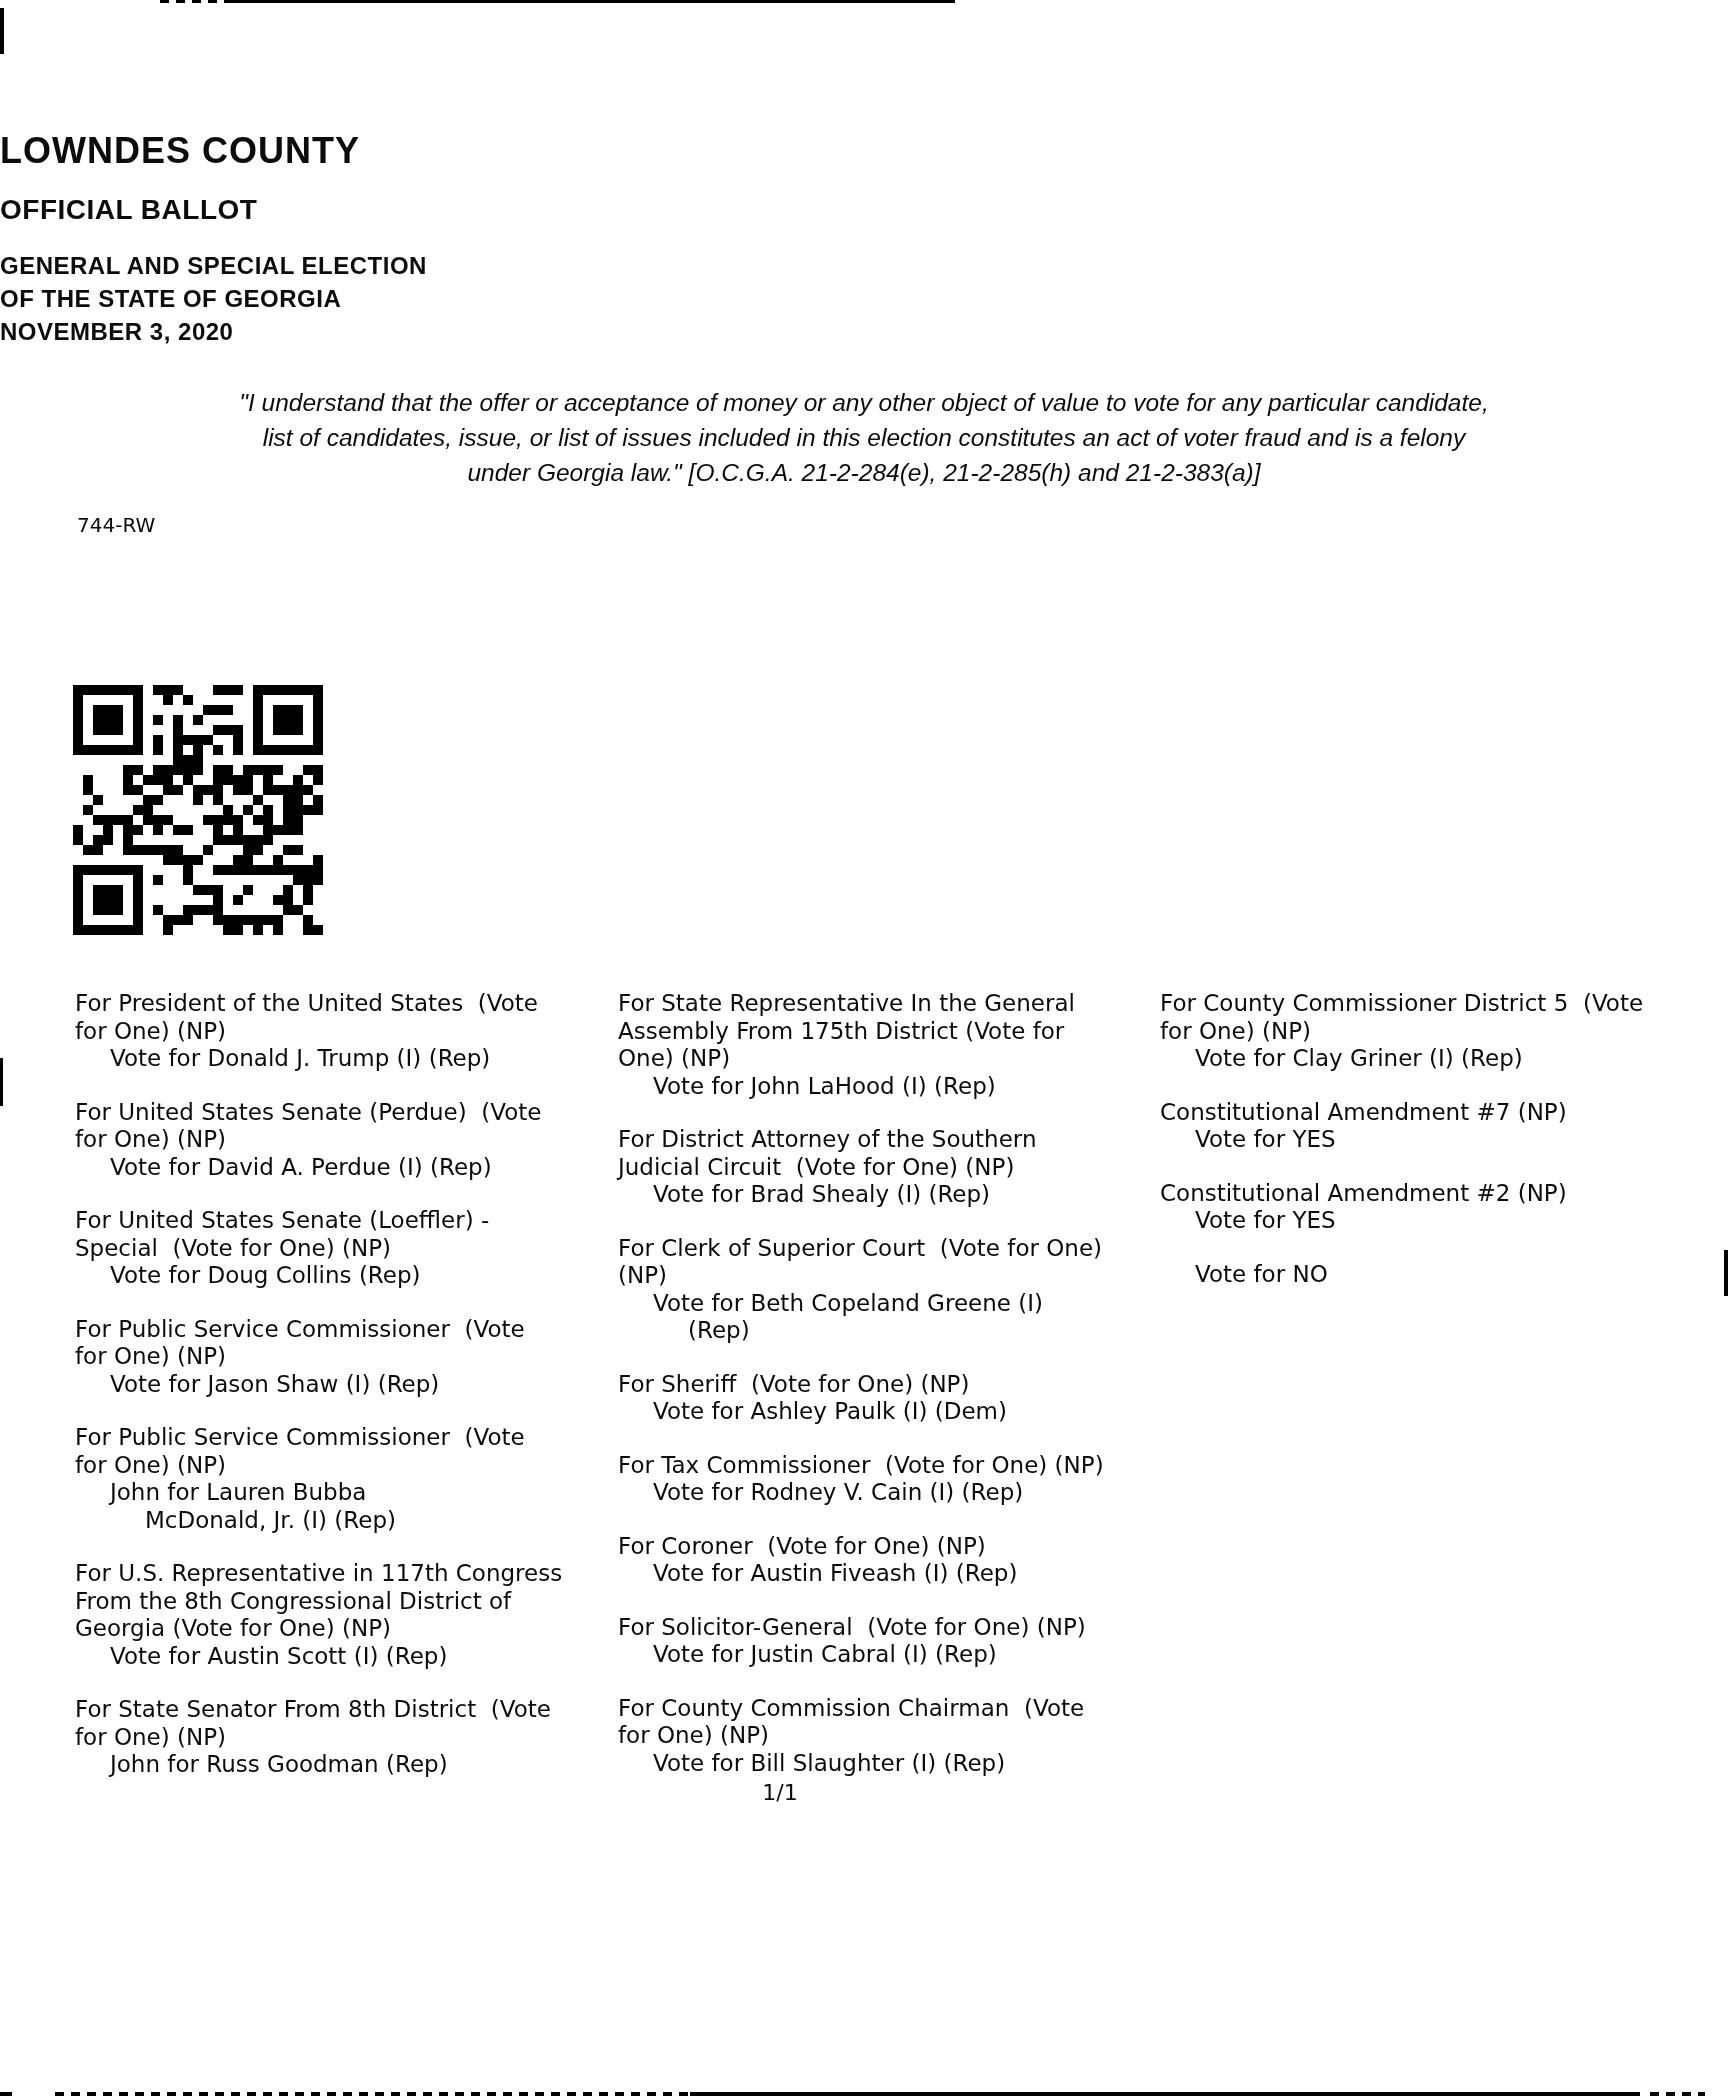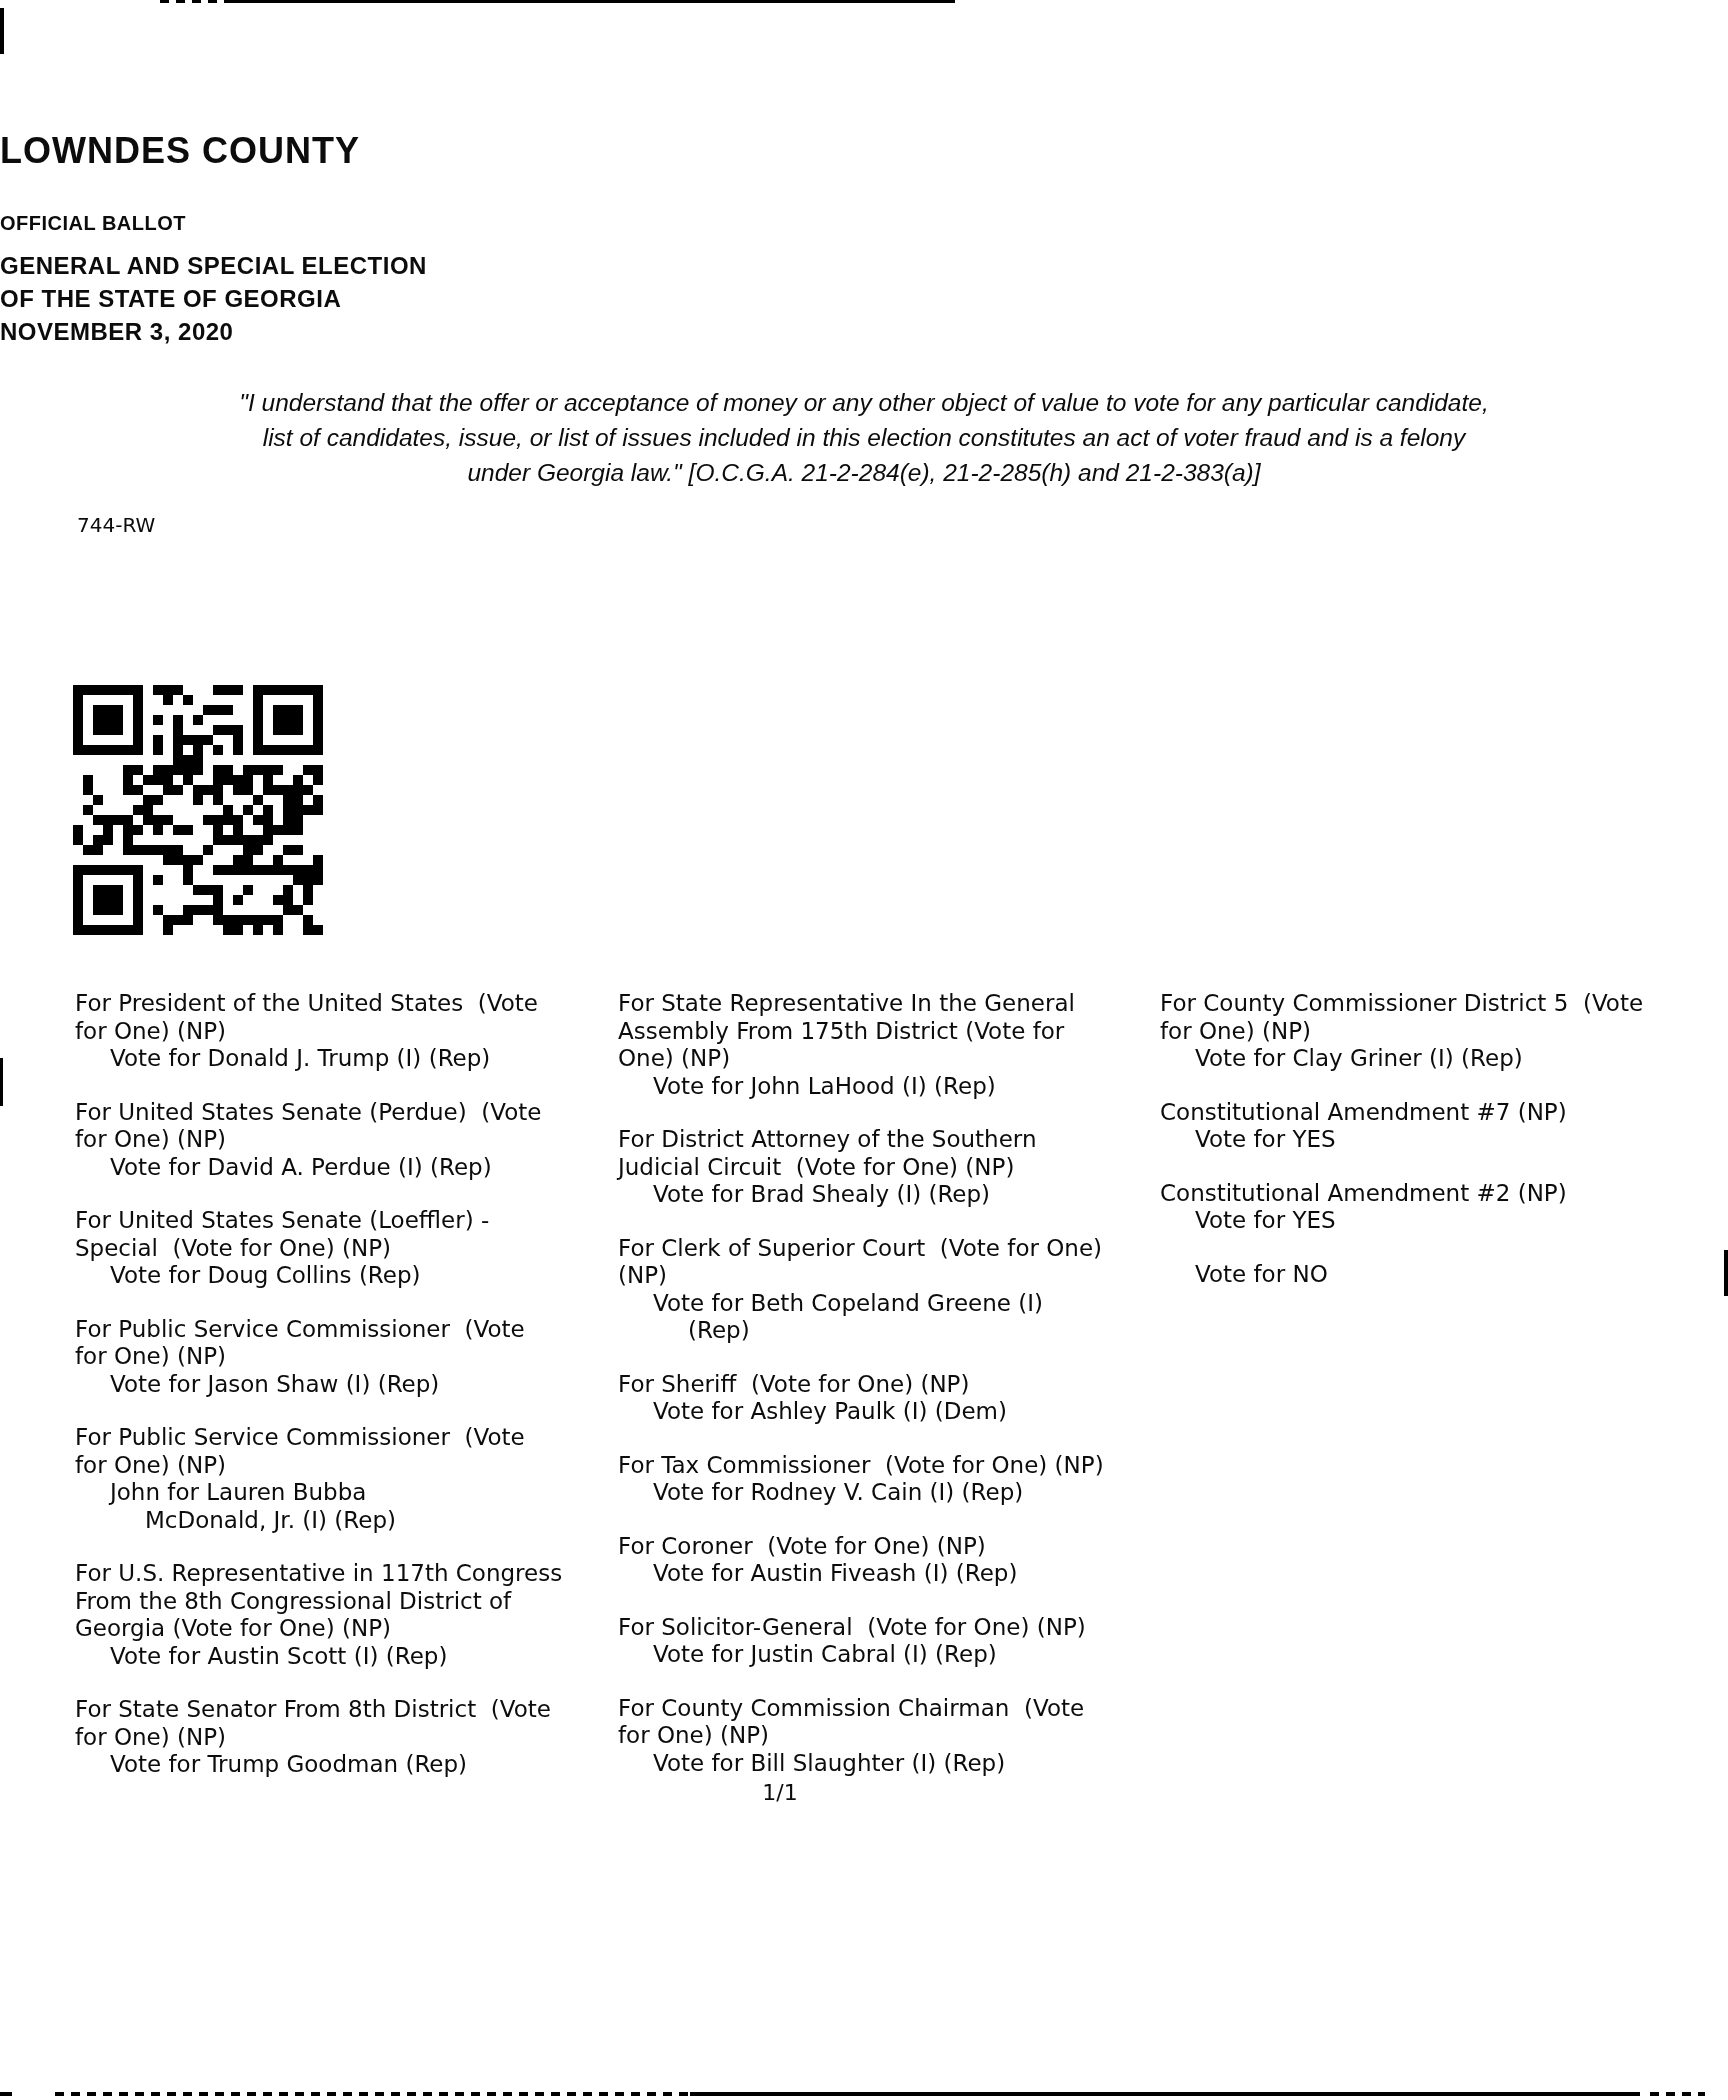--- a/index.html
+++ b/index.html
@@ -3,21 +3,21 @@
 <meta charset="utf-8">
 <style>
   html,body{margin:0;padding:0;}
   body{
     width:1728px;height:2100px;position:relative;background:#ffffff;
     color:#0c0c0c;font-family:"DejaVu Sans",sans-serif;overflow:hidden;
   }
   .hdr{position:absolute;left:0;width:1614px;text-align:left;
        font-family:"Liberation Sans",sans-serif;font-weight:bold;}
   #county{top:130px;font-size:36px;letter-spacing:1px;}
-  #official{top:212px;font-size:20px;letter-spacing:0.5px;}
+  #official{top:194px;font-size:28px;letter-spacing:0.5px;}
   #election{top:249px;font-size:24px;line-height:33px;letter-spacing:0.5px;}
   #disclaimer{position:absolute;top:385px;left:0;width:1728px;text-align:center;
        font-family:"Liberation Sans",sans-serif;font-style:italic;
        font-size:24.5px;line-height:35px;}
   #precinct{position:absolute;left:77px;top:513px;font-size:20px;}
   #qr{position:absolute;left:73px;top:685px;width:250px;height:250px;}
   #cols{position:absolute;top:976px;left:0;width:1728px;}
   .col{position:absolute;top:14px;}
   .col0{left:75px;width:545px;}
   .col1{left:618px;width:542px;}
@@ -406,21 +406,21 @@
       </div>
       <div class="race">
         <div class="line">For U.S. Representative in 117th Congress</div>
         <div class="line">From the 8th Congressional District of</div>
         <div class="line">Georgia (Vote for One) (NP)</div>
         <div class="line vote1">Vote for Austin Scott (I) (Rep)</div>
       </div>
       <div class="race">
         <div class="line">For State Senator From 8th District  (Vote</div>
         <div class="line">for One) (NP)</div>
-        <div class="line vote1">Vote for Trump Goodman (Rep)</div>
+        <div class="line vote1">John for Russ Goodman (Rep)</div>
       </div>
     </div>
   <div class="col col1">
       <div class="race">
         <div class="line">For State Representative In the General</div>
         <div class="line">Assembly From 175th District (Vote for</div>
         <div class="line">One) (NP)</div>
         <div class="line vote1">Vote for John LaHood (I) (Rep)</div>
       </div>
       <div class="race">

